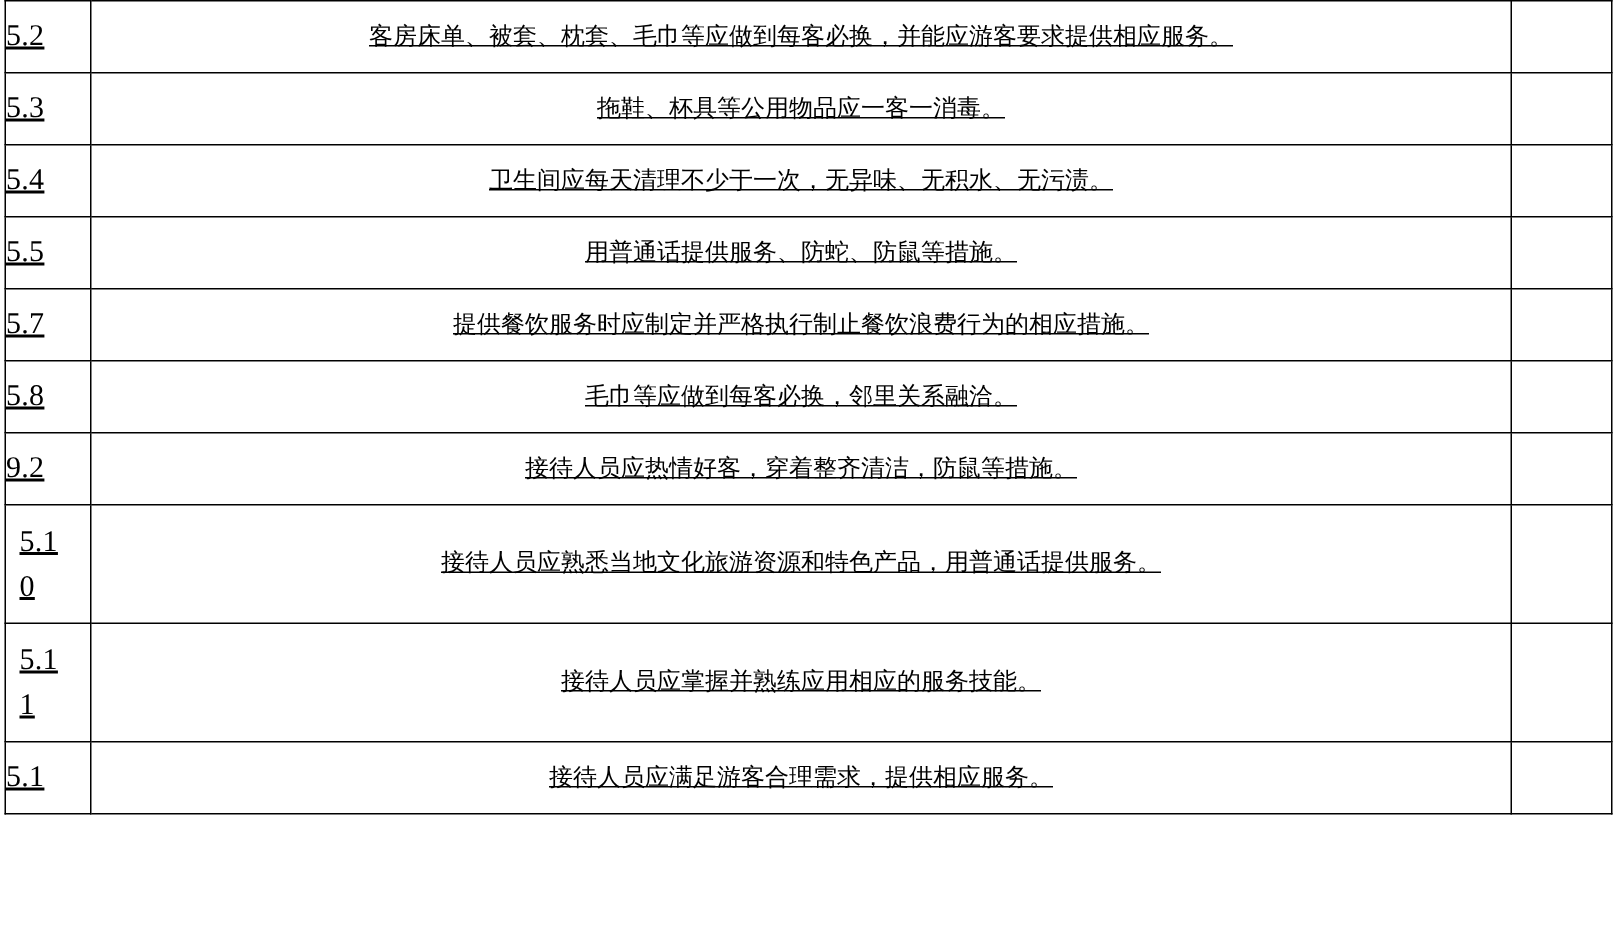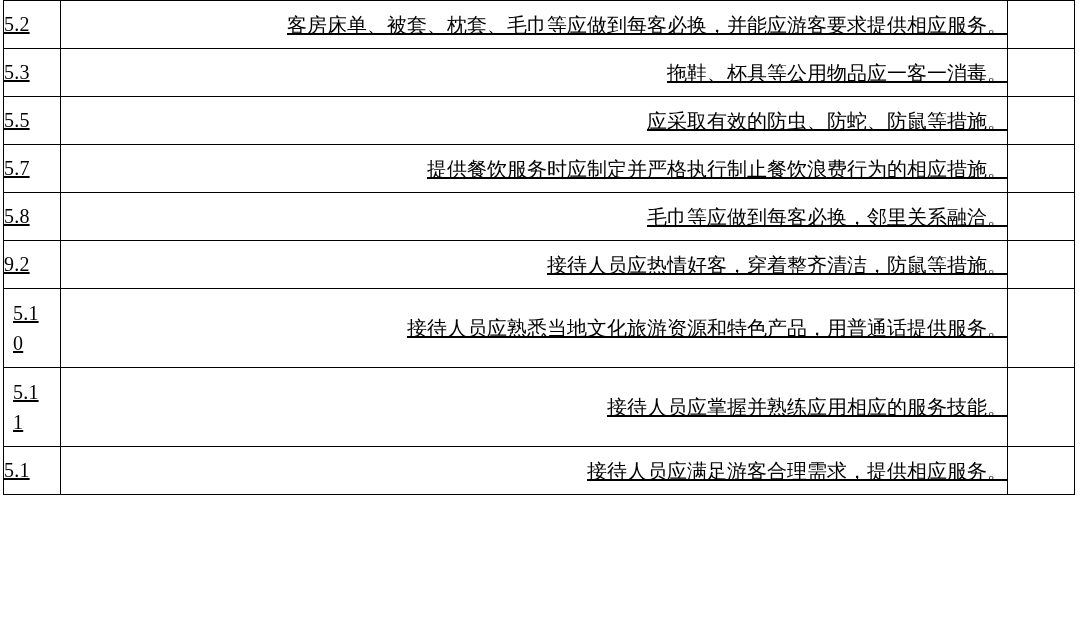--- a/index.html
+++ b/index.html
@@ -35,23 +35,23 @@
     padding: 0 0 0 9px;
     font-size: 20px;
     line-height: 1.45;
     letter-spacing: 0.2px;
   }
   .cell-num.wrapnum {
     text-align: left;
     padding-left: 9px;
   }
   .cell-text {
-    text-align: right;
+    text-align: center;
     padding: 0 10px 0 12px;
-    font-size: 20px;
+    font-size: 16px;
     line-height: 1.5;
   }
   .cell-check {
     background: #ffffff;
   }
   tr.r-short td { height: 47px; }
   tr.r-tall td { height: 78px; }
   tr.r-last td { height: 47px; }
 
   .numstack {
@@ -76,24 +76,29 @@
       <td class="cell-text"><span>客房床单、被套、枕套、毛巾等应做到每客必换，并能应游客要求提供相应服务。</span></td>
       <td class="cell-check"><span></span></td>
     </tr>
 
     <tr class="r-short">
       <td class="cell-num"><span>5.3</span></td>
       <td class="cell-text"><span>拖鞋、杯具等公用物品应一客一消毒。</span></td>
       <td class="cell-check"><span></span></td>
     </tr>
 
+    <tr class="r-short">
+      <td class="cell-num"><span>5.4</span></td>
+      <td class="cell-text"><span>卫生间应每天清理不少于一次，无异味、无积水、无污渍。</span></td>
+      <td class="cell-check"><span></span></td>
+    </tr>
 
     <tr class="r-short">
       <td class="cell-num"><span>5.5</span></td>
-      <td class="cell-text"><span>应采取有效的防虫、防蛇、防鼠等措施。</span></td>
+      <td class="cell-text"><span>用普通话提供服务、防蛇、防鼠等措施。</span></td>
       <td class="cell-check"><span></span></td>
     </tr>
 
 
     <tr class="r-short">
       <td class="cell-num"><span>5.7</span></td>
       <td class="cell-text"><span>提供餐饮服务时应制定并严格执行制止餐饮浪费行为的相应措施。</span></td>
       <td class="cell-check"><span></span></td>
     </tr>
 

